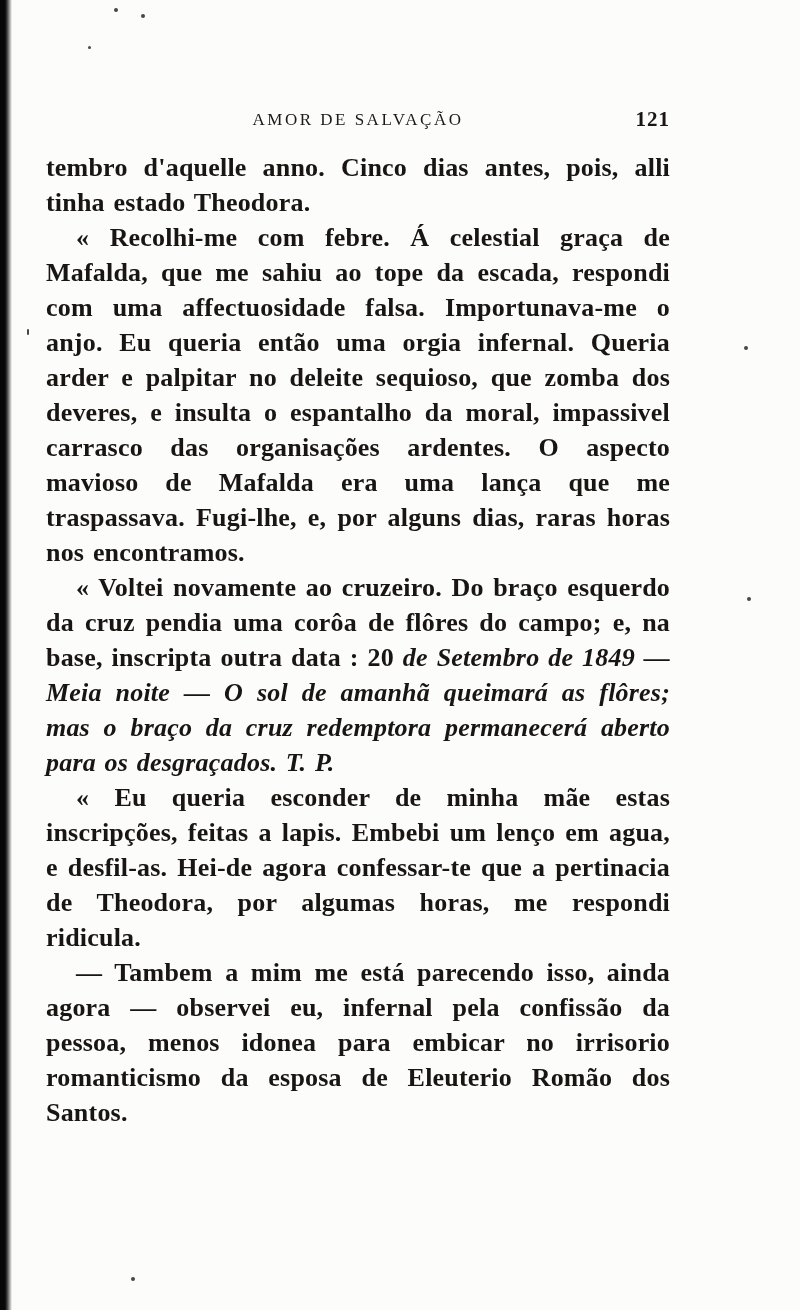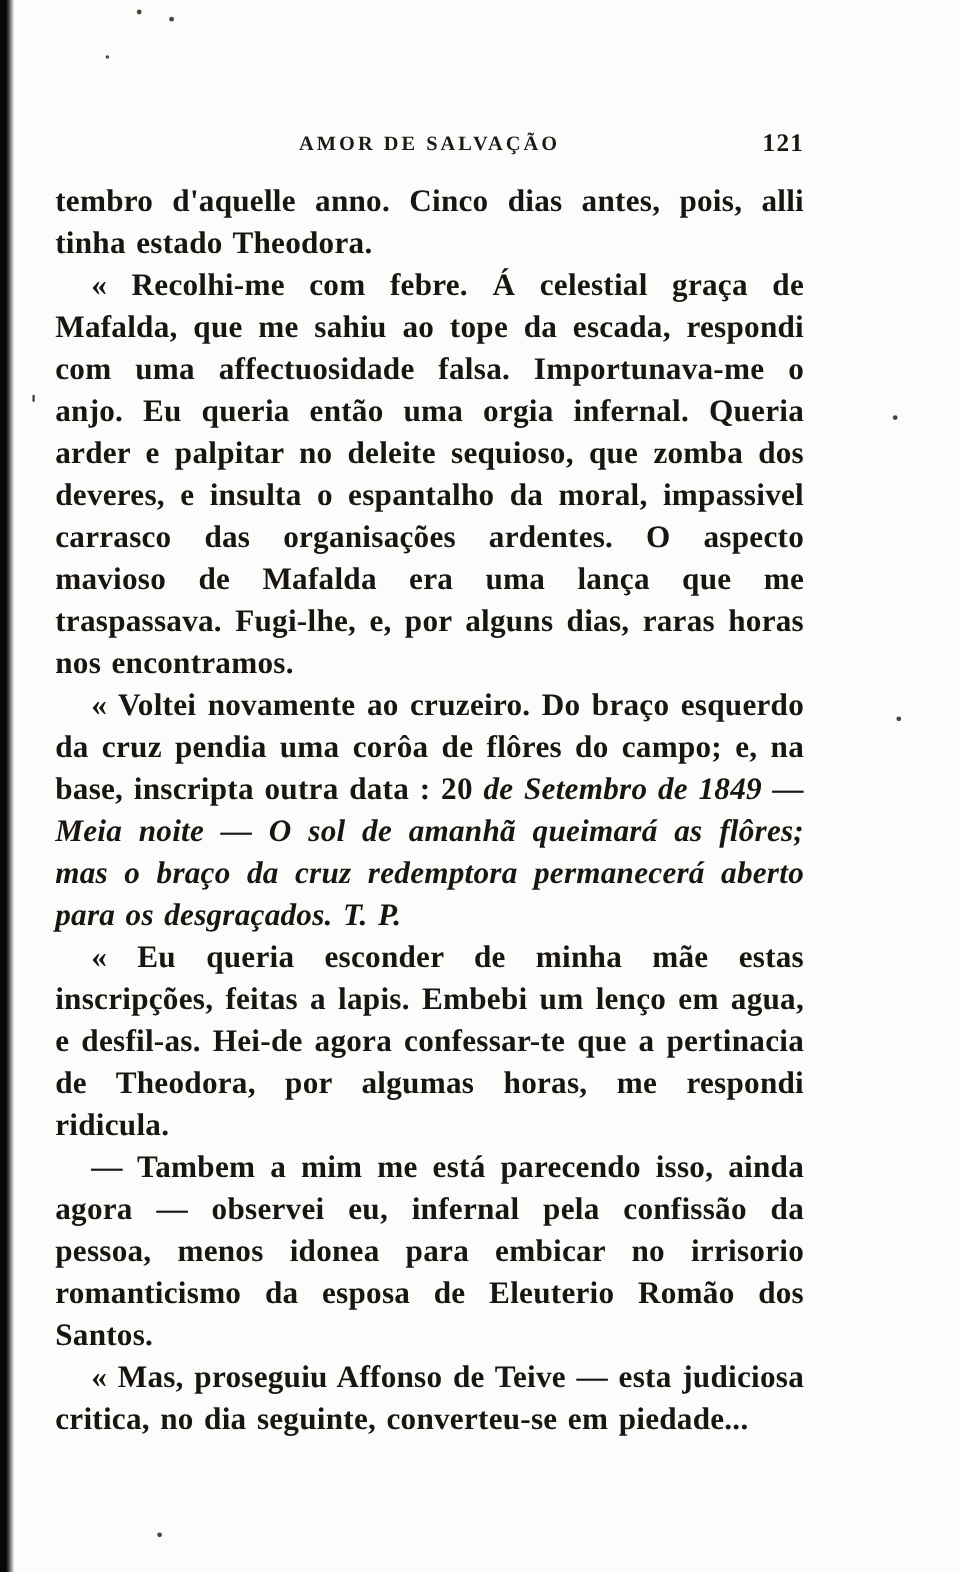--- a/index.html
+++ b/index.html
@@ -32,21 +32,21 @@
   }
   .page-header {
     position: absolute;
     top: 110px;
     left: 46px;
     width: 624px;
     height: 30px;
     text-align: center;
   }
   .running-title {
-    font-weight: bold;
+    font-weight: normal;
     font-size: 17px;
     letter-spacing: 2.5px;
     color: #1c1916;
     text-align: center;
   }
   .page-number {
     position: absolute;
     right: 0;
     top: -3px;
     font-weight: bold;
@@ -97,16 +97,15 @@
   </header>
 
   <main class="text-block">
     <p class="no-indent">tembro d'aquelle anno. Cinco dias antes, pois, alli tinha estado Theodora.</p>
     <p>« Recolhi-me com febre. Á celestial graça de Mafalda, que me sahiu ao tope da escada, respondi com uma affectuosidade falsa. Importunava-me o anjo. Eu queria então uma orgia infernal. Queria arder e palpitar no deleite sequioso, que zomba dos deveres, e insulta o espantalho da moral, impassivel carrasco das organisações ardentes. O aspecto mavioso de Mafalda era uma lança que me traspassava. Fugi-lhe, e, por alguns dias, raras horas nos encontramos.</p>
     <p>
       <span>« Voltei novamente ao cruzeiro. Do braço esquerdo da cruz pendia uma corôa de flôres do campo; e, na base, inscripta outra data : 20 </span><em>de Setembro de 1849 — Meia noite — O sol de amanhã queimará as flôres; mas o braço da cruz redemptora permanecerá aberto para os desgraçados. T. P.</em>
     </p>
     <p>« Eu queria esconder de minha mãe estas inscripções, feitas a lapis. Embebi um lenço em agua, e desfil-as. Hei-de agora confessar-te que a pertinacia de Theodora, por algumas horas, me respondi ridicula.</p>
     <p>— Tambem a mim me está parecendo isso, ainda agora — observei eu, infernal pela confissão da pessoa, menos idonea para embicar no irrisorio romanticismo da esposa de Eleuterio Romão dos Santos.</p>
-    <p>« Mas, proseguiu Affonso de Teive — esta judiciosa critica, no dia seguinte, converteu-se em piedade...</p>
   </main>
 
 </div>
 
 </body></html>

